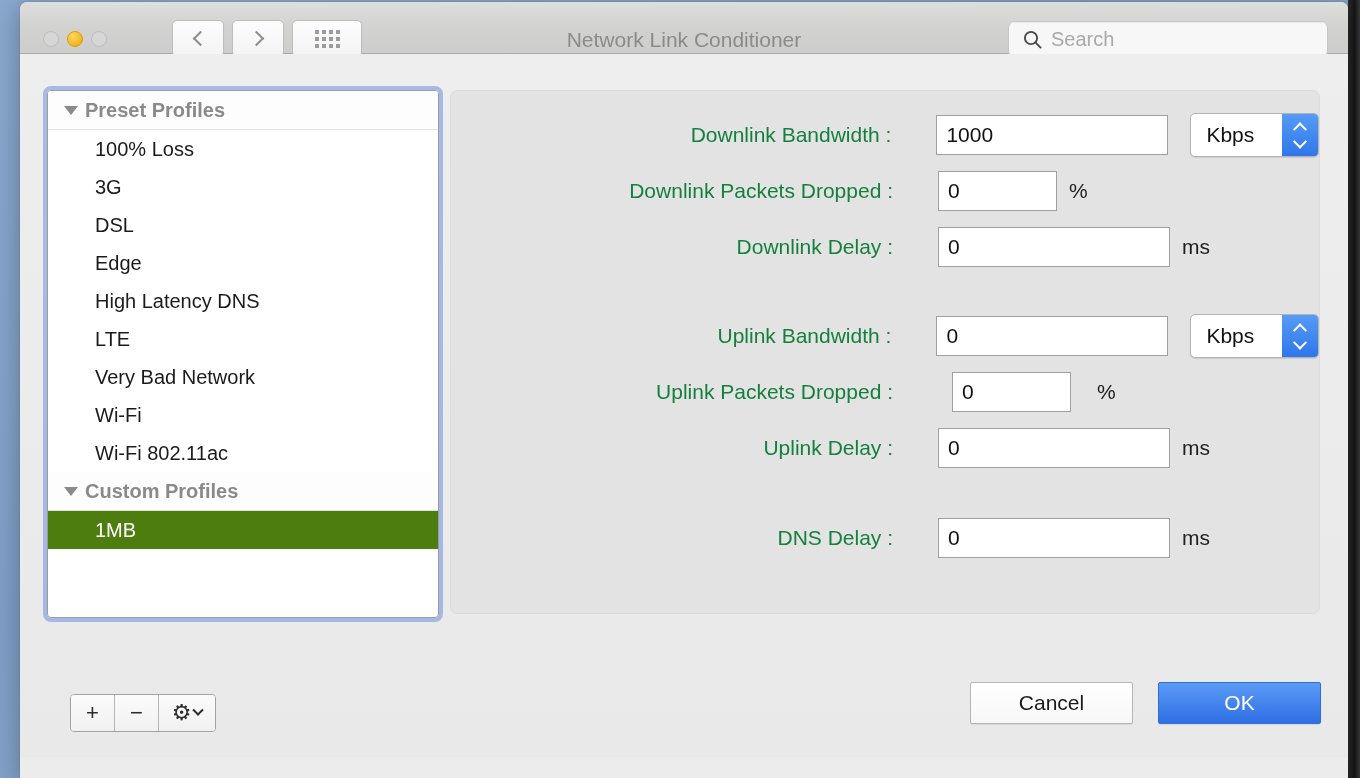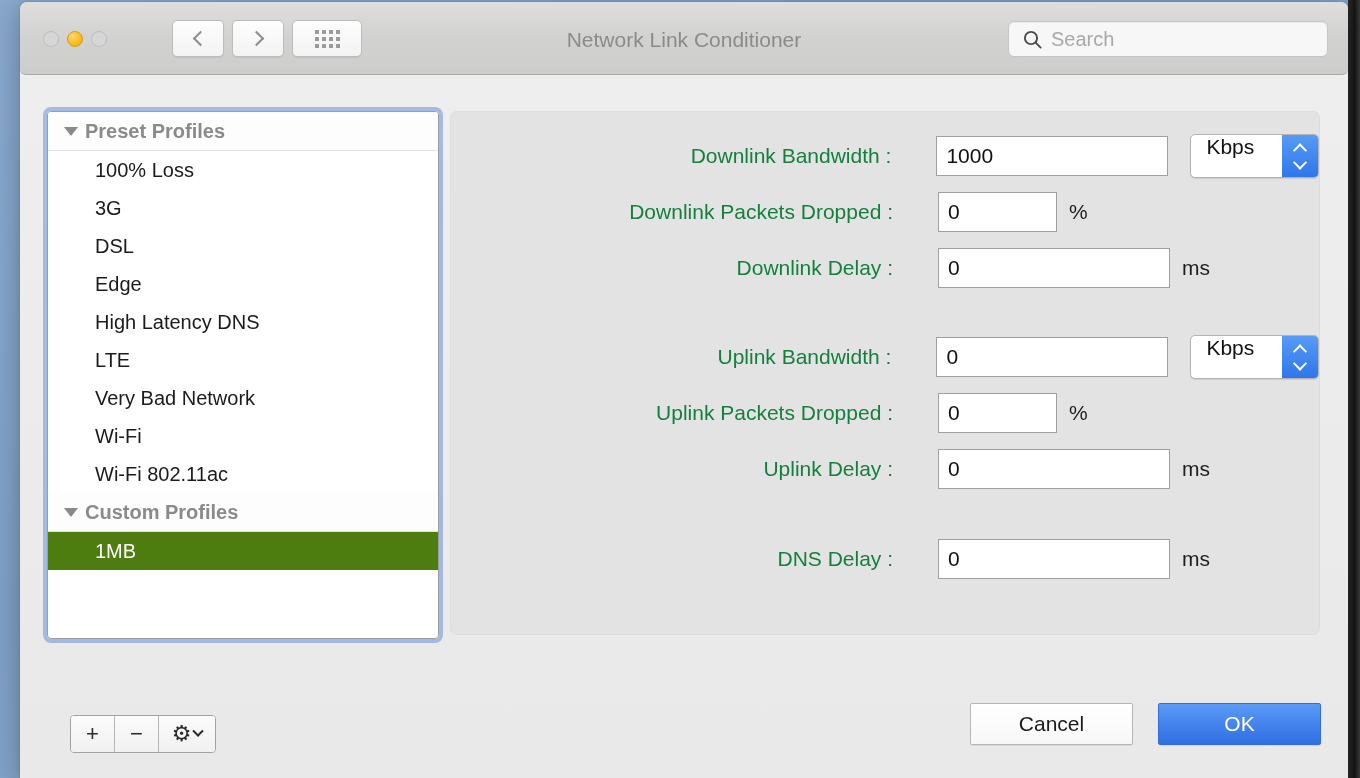--- a/index.html
+++ b/index.html
@@ -33,24 +33,23 @@
     border-top-left-radius: 7px;
     border-top-right-radius: 7px;
     background: #ececec;
     box-shadow: 0 0 1px rgba(0,0,0,.45), 0 6px 26px rgba(0,0,0,.30);
     overflow: hidden;
   }
 
   
   #toolbar {
     position: relative;
-    height: 73px;
+    height: 52px;
     background: linear-gradient(180deg, #dededd 0%, #d2d2d1 48%, #cdcdcc 100%);
     border-bottom: 1px solid #a9a9a9;
-    border-radius: 6px;
   }
   #traffic-lights {
     position: absolute;
     left: 23px; top: 29px;
     display: flex; gap: 8px;
   }
   .tl {
     width: 16px; height: 16px; border-radius: 50%;
     border: 1px solid rgba(0,0,0,.16);
   }
@@ -228,21 +227,21 @@
     margin-left: 12px;
   }
   .popup {
     position: relative;
     margin-left: 22px;
     width: 129px; height: 44px;
     border-radius: 5px;
     border: 1px solid #b3b3b3;
     background: #ffffff;
     box-shadow: 0 1px 1px rgba(0,0,0,.10);
-    display: flex; align-items: flex-start;
+    display: flex; align-items: center;
     padding-left: 15px;
     font-size: 21px;
     color: #111111;
   }
   .popup-arrows {
     position: absolute;
     right: 0; top: 0; bottom: 0;
     width: 36px;
     border-top-right-radius: 4px;
     border-bottom-right-radius: 4px;
@@ -414,21 +413,21 @@
           <div class="form-label">Uplink Bandwidth :</div>
           <input type="text" class="text-input w-wide" value="0" style="">
           <div class="popup">
             <span>Kbps</span>
             <span class="popup-arrows">
               <span class="pa pa-up"></span>
               <span class="pa pa-down"></span>
             </span>
           </div>
         </div>
-        <div class="form-row" style="top: 281px;">
+        <div class="form-row" style="top: 281px; gap: 14px;">
           <div class="form-label">Uplink Packets Dropped :</div>
           <input type="text" class="text-input w-narrow" value="0" style="">
           <span class="suffix">%</span>
         </div>
         <div class="form-row" style="top: 337px;">
           <div class="form-label">Uplink Delay :</div>
           <input type="text" class="text-input w-wide" value="0" style="">
           <span class="suffix">ms</span>
         </div>
         <div class="form-row" style="top: 427px;">

